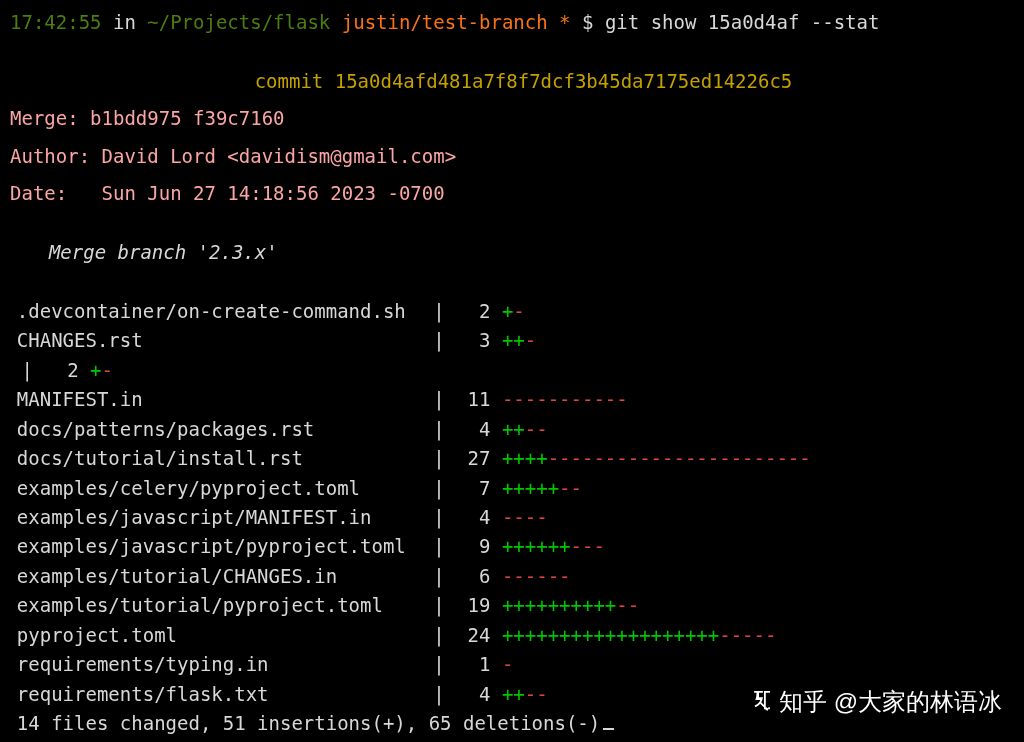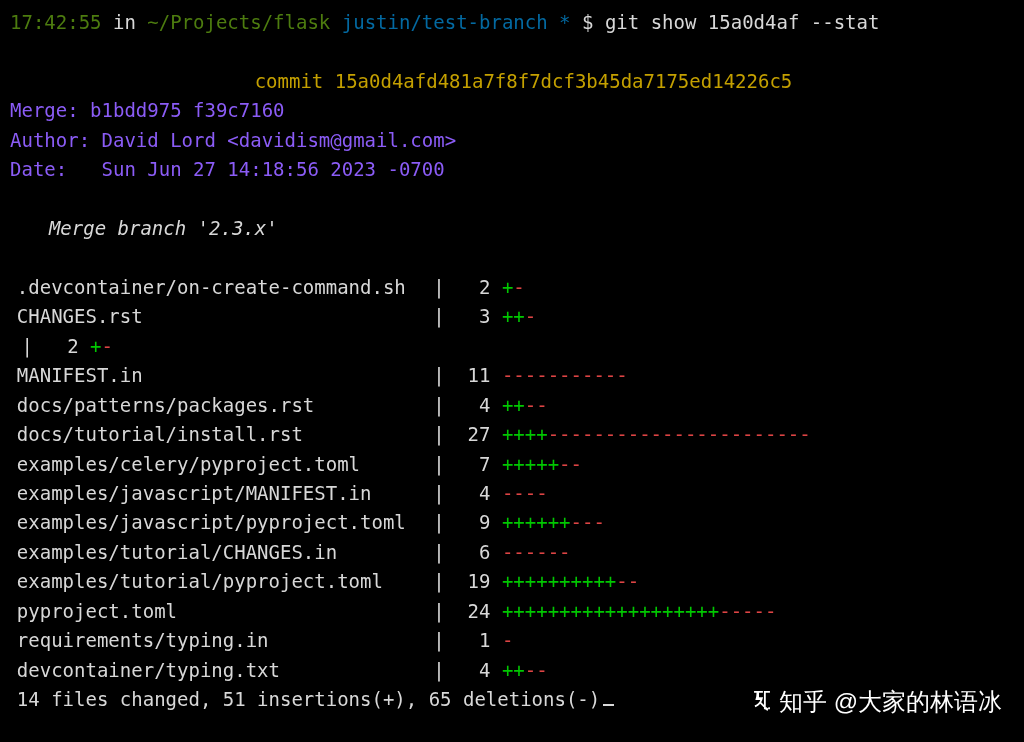--- a/index.html
+++ b/index.html
@@ -16,25 +16,25 @@
       padding: 8px 10px;
       width: 1024px;
       height: 742px;
       overflow: hidden;
       position: relative;
     }
     .prompt-line {
       white-space: nowrap;
     }
     .cyan { color: #4d7c0f; }
-    .magenta { color: #0369a1; }
+    .magenta { color: #f97316; }
     .yellow { color: #c4a000; }
     .white { color: #d8d8d8; }
     .commit-line { white-space: pre; text-align: center; }
-    .meta-line { white-space: pre; color: #8b5cf6; }
+    .meta-line { white-space: pre; color: #fca5a5; margin-top: 8px; }
     .message-line { white-space: pre; color: #d8d8d8; padding-left: 3.4ch; font-style: italic; }
     .blank-line { height: 1.55em; }
     .stat-line { white-space: pre; color: #d8d8d8; display: flex; }
     .stat-file { display: inline-block; min-width: 36ch; padding-left: 0.6ch; }
     .stat-count { display: inline-block; min-width: 3ch; text-align: right; }
     .pipe { color: #d8d8d8; }
     .pluses { color: #00c800; }
     .minuses { color: #dd4444; }
     .summary-line { white-space: pre; color: #d8d8d8; padding-left: 0.6ch; }
     .watermark {
@@ -88,21 +88,21 @@
     <div class="stat-line"><span class="stat-file">MANIFEST.in                       </span><span class="pipe"> | </span><span class="stat-count">11</span><span> </span><span class="pluses"></span><span class="minuses">-----------</span></div>
     <div class="stat-line"><span class="stat-file">docs/patterns/packages.rst        </span><span class="pipe"> | </span><span class="stat-count"> 4</span><span> </span><span class="pluses">++</span><span class="minuses">--</span></div>
     <div class="stat-line"><span class="stat-file">docs/tutorial/install.rst         </span><span class="pipe"> | </span><span class="stat-count">27</span><span> </span><span class="pluses">++++</span><span class="minuses">-----------------------</span></div>
     <div class="stat-line"><span class="stat-file">examples/celery/pyproject.toml    </span><span class="pipe"> | </span><span class="stat-count"> 7</span><span> </span><span class="pluses">+++++</span><span class="minuses">--</span></div>
     <div class="stat-line"><span class="stat-file">examples/javascript/MANIFEST.in   </span><span class="pipe"> | </span><span class="stat-count"> 4</span><span> </span><span class="pluses"></span><span class="minuses">----</span></div>
     <div class="stat-line"><span class="stat-file">examples/javascript/pyproject.toml</span><span class="pipe"> | </span><span class="stat-count"> 9</span><span> </span><span class="pluses">++++++</span><span class="minuses">---</span></div>
     <div class="stat-line"><span class="stat-file">examples/tutorial/CHANGES.in     </span><span class="pipe"> | </span><span class="stat-count"> 6</span><span> </span><span class="pluses"></span><span class="minuses">------</span></div>
     <div class="stat-line"><span class="stat-file">examples/tutorial/pyproject.toml  </span><span class="pipe"> | </span><span class="stat-count">19</span><span> </span><span class="pluses">++++++++++</span><span class="minuses">--</span></div>
     <div class="stat-line"><span class="stat-file">pyproject.toml                    </span><span class="pipe"> | </span><span class="stat-count">24</span><span> </span><span class="pluses">+++++++++++++++++++</span><span class="minuses">-----</span></div>
     <div class="stat-line"><span class="stat-file">requirements/typing.in            </span><span class="pipe"> | </span><span class="stat-count"> 1</span><span> </span><span class="pluses"></span><span class="minuses">-</span></div>
-    <div class="stat-line"><span class="stat-file">devcontainer/typing.txt           </span><span class="pipe"> | </span><span class="stat-count"> 4</span><span> </span><span class="pluses">++</span><span class="minuses">--</span></div>
+    <div class="stat-line"><span class="stat-file">requirements/flask.txt           </span><span class="pipe"> | </span><span class="stat-count"> 4</span><span> </span><span class="pluses">++</span><span class="minuses">--</span></div>
   </div>
 
 <div class="summary-line"><span>14 files changed, 51 insertions(+), 65 deletions(-)</span><span class="cursor-underline"></span></div>
 
 <div class="watermark">
   <span class="watermark-icon">
     <svg viewBox="0 0 200 200" fill="#ffffff">
         <path d="M39 23h68v14H77v35h31c-2 14-7 27-14 38l29 29-10 10-27-27c-9 11-21 20-37 26l-6-13c23-9 37-23 44-43H49c6-17 9-35 9-55H39V23zm76 0h46v140h-14l-4 14-20-14h-8V23zm14 14v112h6l12 8 2-8h12V37h-32z"></path>
       </svg>
   </span>

